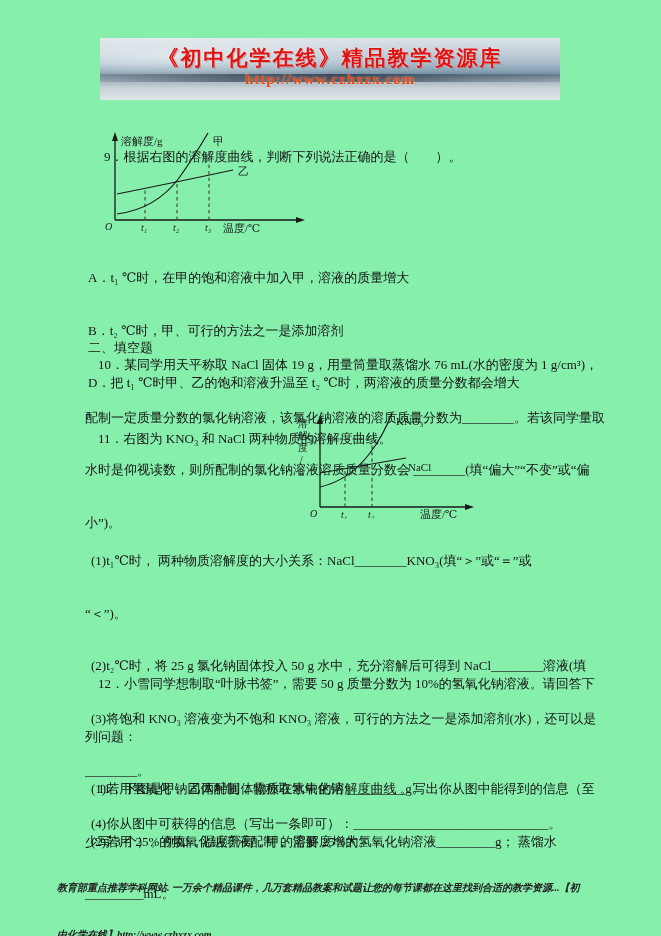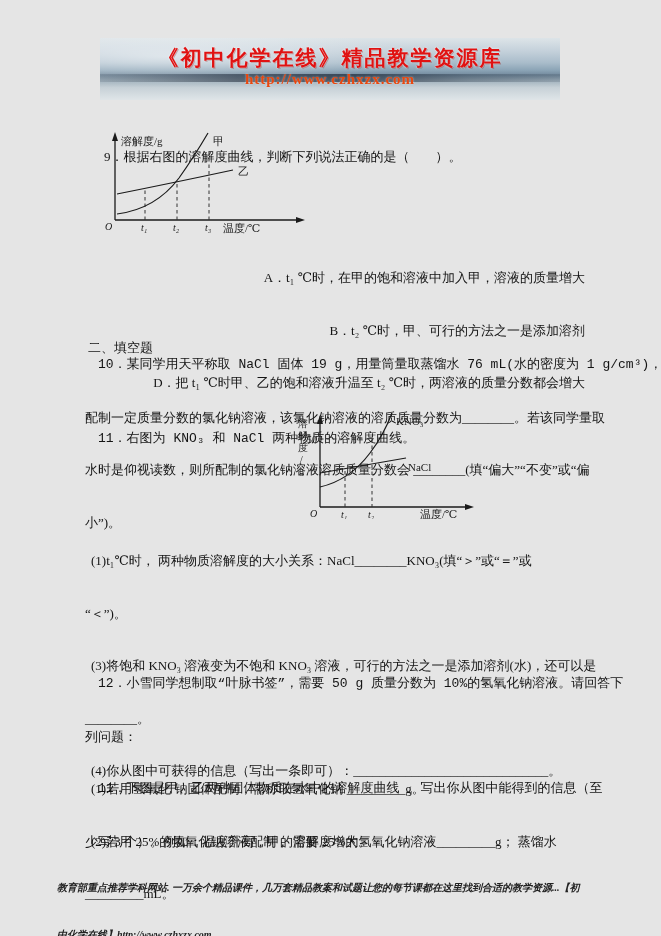--- a/index.html
+++ b/index.html
@@ -1,16 +1,16 @@
 <!DOCTYPE html>
 <html><head>
 <meta charset="utf-8">
 <style>
   html,body{margin:0;padding:0;background:#ffffff;}
-  .page{position:relative;width:661px;height:936px;background:#e5e5e5;overflow:hidden;
+  .page{position:relative;width:661px;height:936px;background:#86efac;overflow:hidden;
         font-family:"Liberation Serif","DejaVu Serif",serif;color:#111;}
 
   
   .banner{position:absolute;left:100px;top:38px;width:460px;height:62px;overflow:hidden;
     background:
       linear-gradient(180deg,#dde4e8 0%,#c3d0da 22%,#a9bcca 40%,#8ba4b6 52%,#72899c 60%,#9fb0bc 68%,#c7d1d7 80%,#dfe5e8 100%);}
   .banner .waterline{position:absolute;left:0;top:36px;width:100%;height:8px;
       background:linear-gradient(90deg,rgba(40,55,70,.15),rgba(30,40,55,.55) 30%,rgba(25,35,50,.65) 55%,rgba(40,55,70,.35) 80%,rgba(60,75,90,.2));}
   .banner .mist{position:absolute;left:0;top:0;width:100%;height:100%;
       background:radial-gradient(ellipse at 15% 30%,rgba(255,255,255,.55),rgba(255,255,255,0) 45%);}
@@ -19,21 +19,21 @@
       text-shadow:0 0 2px #ffffff,1px 1px 0 rgba(120,0,0,.35);}
   .banner-url{position:absolute;left:0;top:33px;width:100%;text-align:center;
       font-size:15px;font-weight:bold;letter-spacing:1px;color:#e8470f;
       text-shadow:0 0 2px rgba(255,255,255,.6);}
 
   
   .block{position:absolute;left:85px;width:500px;font-size:13px;line-height:17.5px;
          white-space:pre;color:#141414;}
   .line{display:block;}
   .ind-lg{text-indent:19px;}
-  .ind-md{text-indent:13px;font-family:Liberation Mono, monospace;}
+  .ind-md{text-indent:13px;}
   .ind-sm{text-indent:6px;}
   .ind-xs{text-indent:3px;}
 
   
   .chart{position:absolute;margin-left:12px;}
   .chart svg text{font-family:"Liberation Serif","DejaVu Serif",serif;fill:#1a1a1a;}
   .axis{stroke:#1a1a1a;stroke-width:1.3;fill:none;}
   .curve{stroke:#1a1a1a;stroke-width:1.2;fill:none;}
   .dash{stroke:#333;stroke-width:1;fill:none;stroke-dasharray:3.5,3;}
   .tick{font-size:10px;font-style:italic;}
@@ -79,21 +79,21 @@
       <text class="lbl" x="116" y="15">甲</text>
       <text class="lbl" x="141" y="45">乙</text>
       <text class="tick" x="8" y="100">O</text>
       <text class="tick" x="44" y="101">t₁</text>
       <text class="tick" x="76" y="101">t₂</text>
       <text class="tick" x="108" y="101">t₃</text>
       <text class="lbl" x="126" y="102">温度/℃</text>
     </svg>
   </div>
 
-  <div class="block" style="top:234px;text-align:right;">
+  <div class="block" style="top:234px;">
     <span class="line ind-xs">A．t₁ ℃时，在甲的饱和溶液中加入甲，溶液的质量增大</span>
     <span class="line ind-xs">B．t₂ ℃时，甲、可行的方法之一是添加溶剂</span>
     <span class="line ind-xs">D．把 t₁ ℃时甲、乙的饱和溶液升温至 t₂ ℃时，两溶液的质量分数都会增大</span>
   </div>
 
   <div class="block" style="top:304px;">
     <span class="line ind-xs">二、填空题</span>
   </div>
 
   <div class="block" style="top:321px;">
@@ -134,20 +134,21 @@
       <text class="tick" x="20" y="106">O</text>
       <text class="tick" x="51" y="107">t₁</text>
       <text class="tick" x="78" y="107">t₂</text>
       <text class="lbl" x="130" y="107">温度/℃</text>
     </svg>
   </div>
 
   <div class="block" style="top:517px;">
     <span class="line ind-sm">(1)t₁℃时， 两种物质溶解度的大小关系：NaCl________KNO₃(填“＞”或“＝”或</span>
     <span class="line">“＜”)。</span>
+    <span class="line ind-sm">(2)t₂℃时，将 25 g 氯化钠固体投入 50 g 水中，充分溶解后可得到 NaCl________溶液(填</span>
     <span class="line ind-sm">(3)将饱和 KNO₃ 溶液变为不饱和 KNO₃ 溶液，可行的方法之一是添加溶剂(水)，还可以是</span>
     <span class="line">________。</span>
     <span class="line ind-sm">(4)你从图中可获得的信息（写出一条即可）：______________________________。</span>
   </div>
 
   <div class="block" style="top:640px;">
     <span class="line ind-md">12．小雪同学想制取“叶脉书签”，需要 50 g 质量分数为 10%的氢氧化钠溶液。请回答下</span>
     <span class="line">列问题：</span>
     <span class="line ind-sm">(1)若用氢氧化 钠固体配制，需称取氢氧化钠 _________g。</span>
     <span class="line ind-sm">(2)若用 25%的氢氧化钠溶液配制， 需要 25%的氢氧化钠溶液_________g； 蒸馏水</span>

